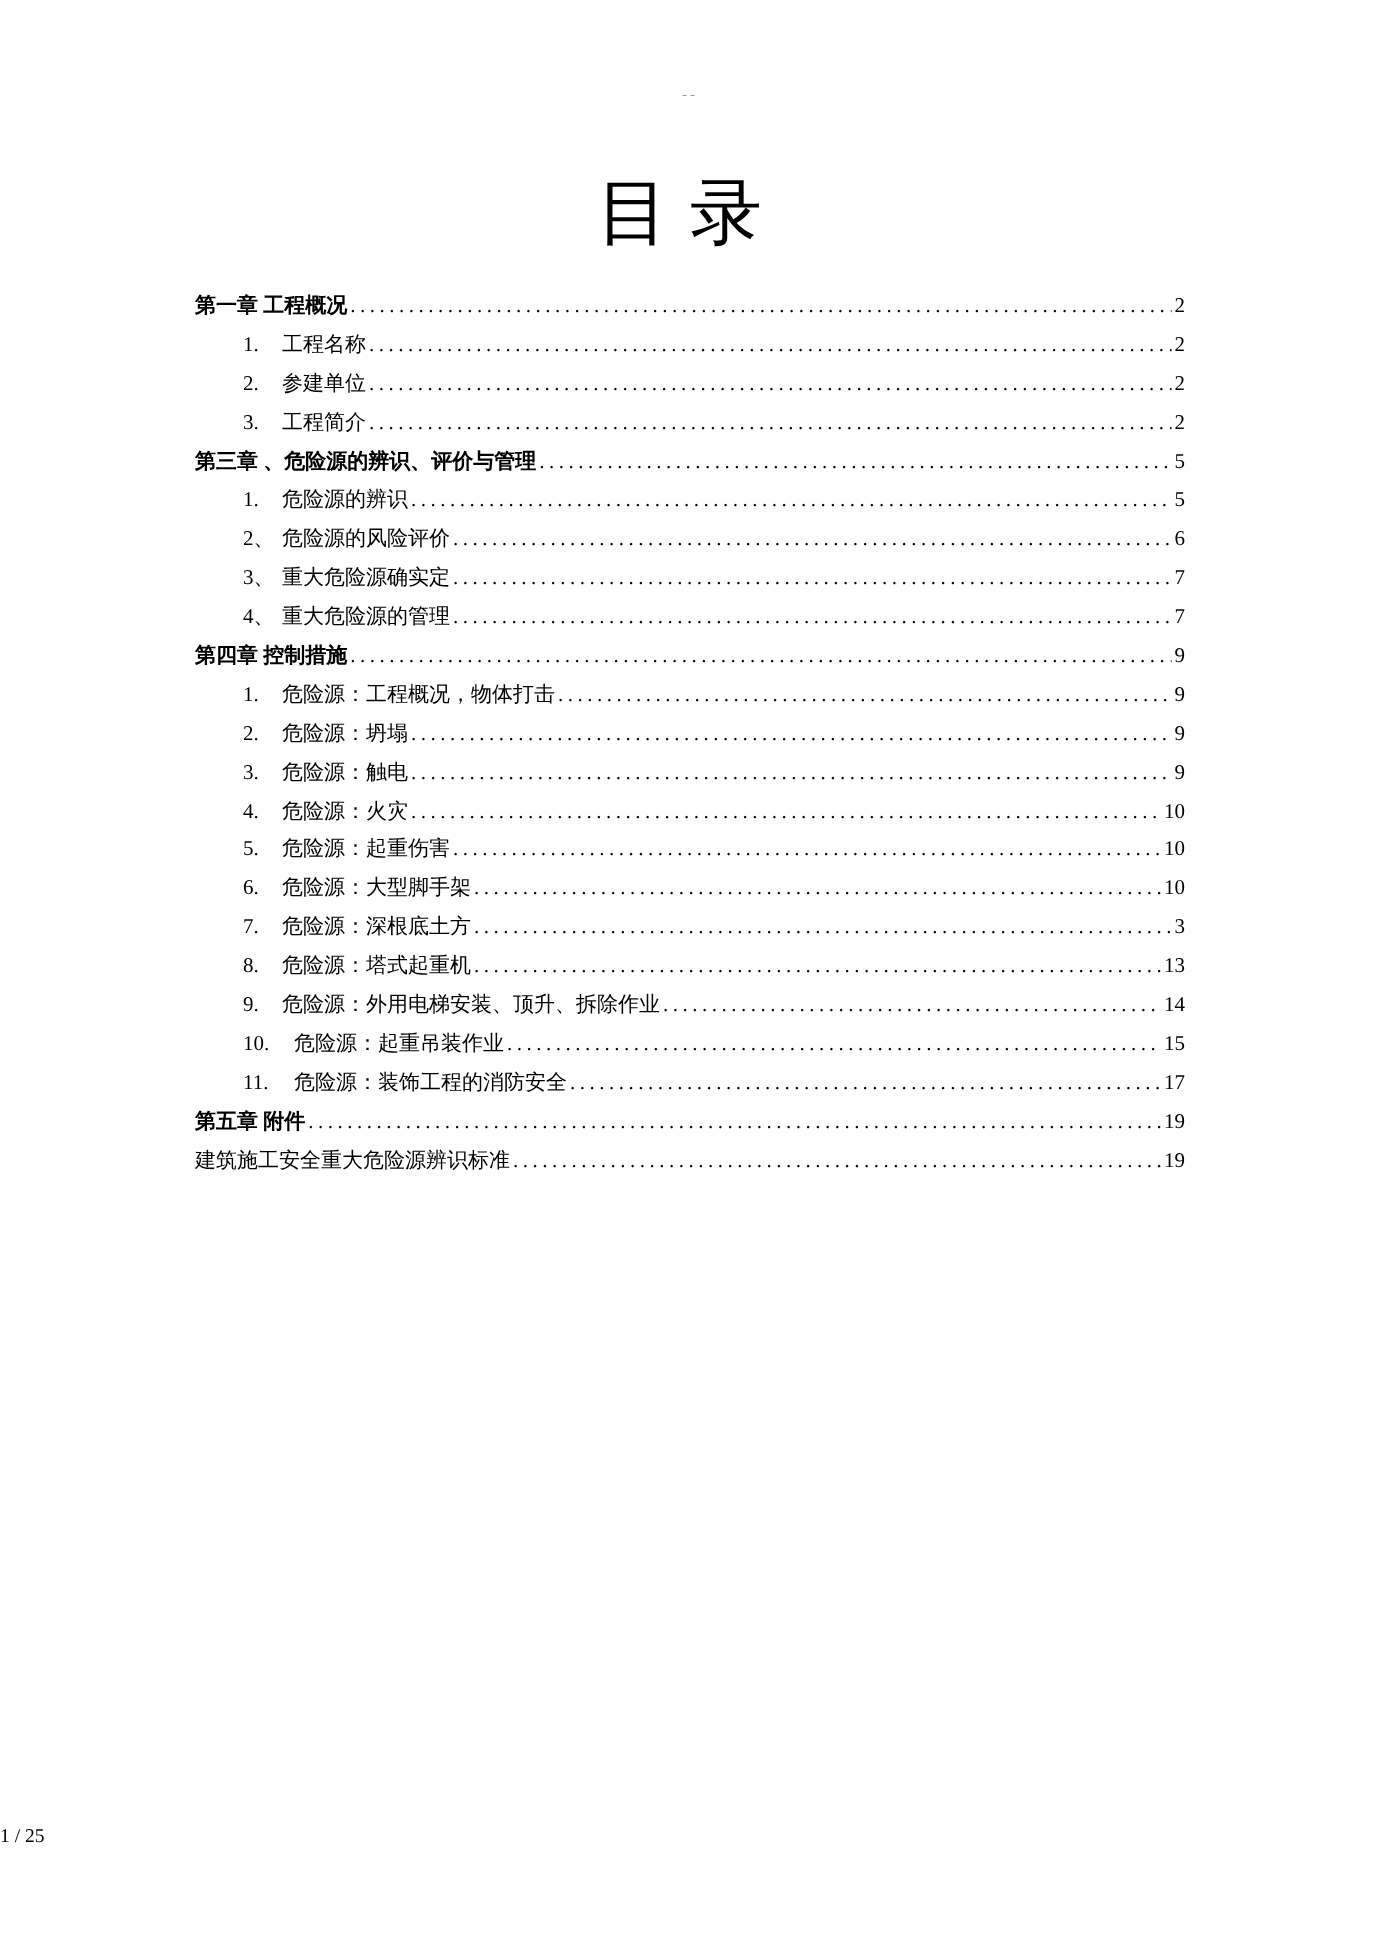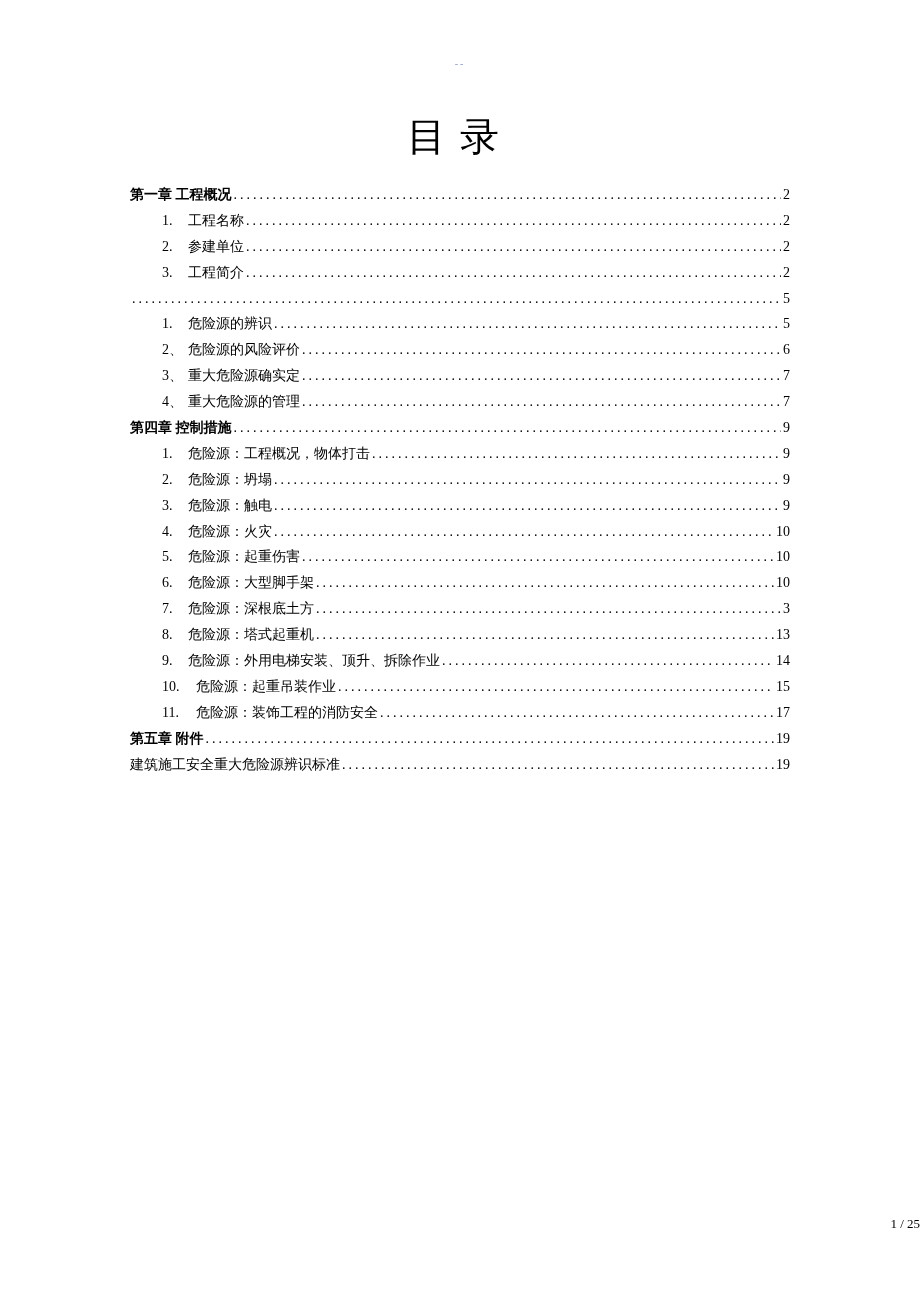--- a/index.html
+++ b/index.html
@@ -19,21 +19,21 @@
       position: absolute;
       top: 58px;
       left: 50%;
       transform: translateX(-50%);
       font-size: 10px;
       color: #8899cc;
       letter-spacing: 2px;
     }
     .title {
       text-align: center;
-      font-size: 39px;
+      font-size: 48px;
       font-weight: normal;
       margin-top: 50px;
       margin-bottom: 18px;
       letter-spacing: 14px;
       font-family: "SimSun", "宋体", serif;
     }
     .toc {
       font-size: 14px;
       line-height: 1.85;
     }
@@ -80,21 +80,21 @@
     }
     .toc-page {
       flex: 0 0 auto;
       font-weight: normal;
     }
     .footer {
       position: absolute;
       bottom: 70px;
       left: 0;
       right: 0;
-      text-align: right;
+      text-align: left;
       font-size: 13px;
       color: #000;
     }
   </style>
 </head>
 <body>
 
 <div class="header-mark">--</div>
 
 <h1 class="title">目录</h1>
@@ -117,20 +117,21 @@
       <span class="toc-dots"></span>
       <span class="toc-page">2</span>
     </div>
     <div class="toc-entry level1">
       <span class="toc-num">3.</span>
       <span class="toc-label">工程简介</span>
       <span class="toc-dots"></span>
       <span class="toc-page">2</span>
     </div>
     <div class="toc-entry level0 toc-bold">
+      <span class="toc-label">第三章 、危险源的辨识、评价与管理</span>
       <span class="toc-dots"></span>
       <span class="toc-page">5</span>
     </div>
     <div class="toc-entry level1">
       <span class="toc-num">1.</span>
       <span class="toc-label">危险源的辨识</span>
       <span class="toc-dots"></span>
       <span class="toc-page">5</span>
     </div>
     <div class="toc-entry level1">

